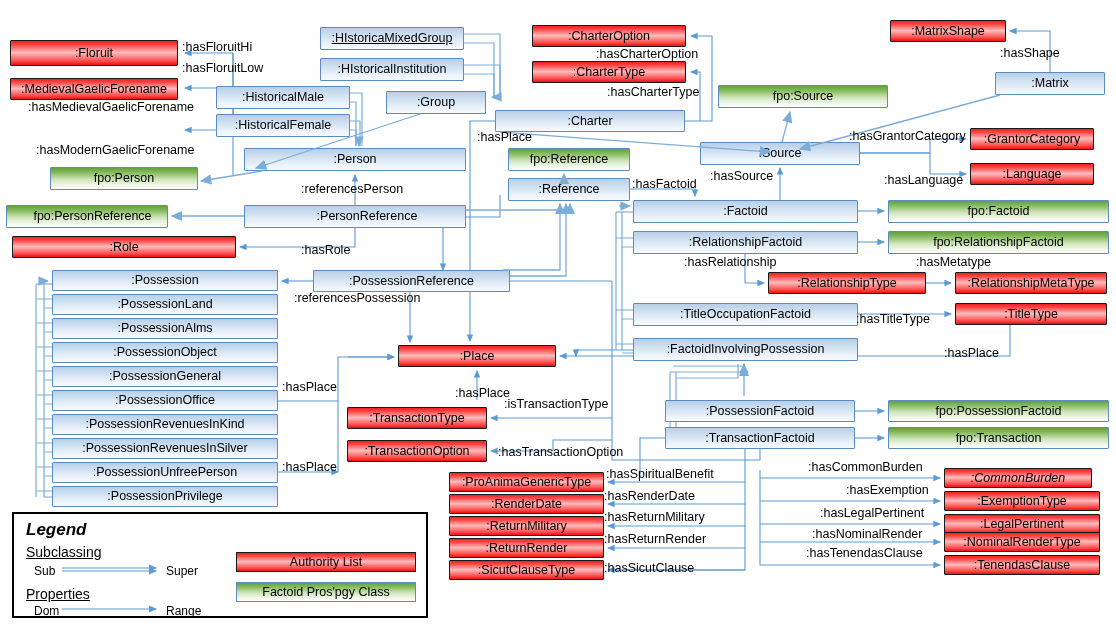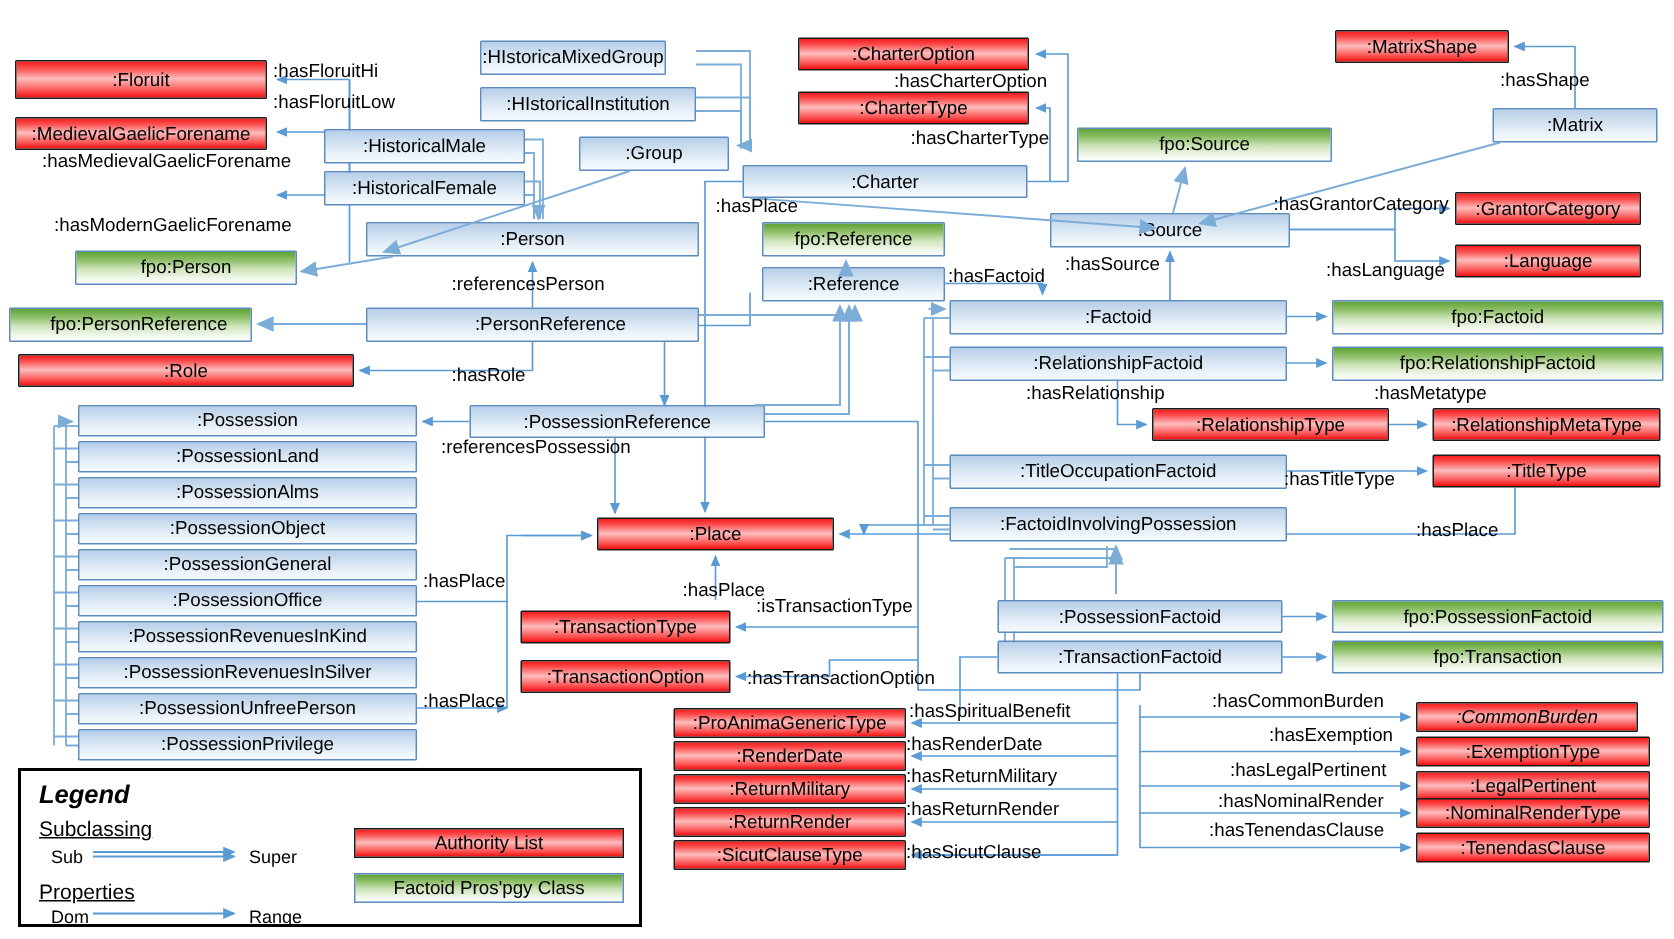--- a/index.html
+++ b/index.html
@@ -234,21 +234,21 @@
     </div>
   <div class="node blue" style="left:216px;top:86px;width:134px;height:23px;">
       <span>:HistoricalMale</span>
     </div>
   <div class="node blue" style="left:216px;top:114px;width:134px;height:23px;">
       <span>:HistoricalFemale</span>
     </div>
   <div class="node blue" style="left:244px;top:148px;width:222px;height:23px;">
       <span>:Person</span>
     </div>
-  <div class="node blue" style="left:320px;top:27px;width:124px;height:23px;">
+  <div class="node blue" style="left:320px;top:27px;width:144px;height:23px;text-decoration:underline;">
       <span>:HIstoricaMixedGroup</span>
     </div>
   <div class="node blue" style="left:320px;top:58px;width:144px;height:23px;">
       <span>:HIstoricalInstitution</span>
     </div>
   <div class="node blue" style="left:386px;top:91px;width:100px;height:23px;">
       <span>:Group</span>
     </div>
   <div class="node red" style="left:532px;top:25px;width:154px;height:22px;">
       <span>:CharterOption</span>

